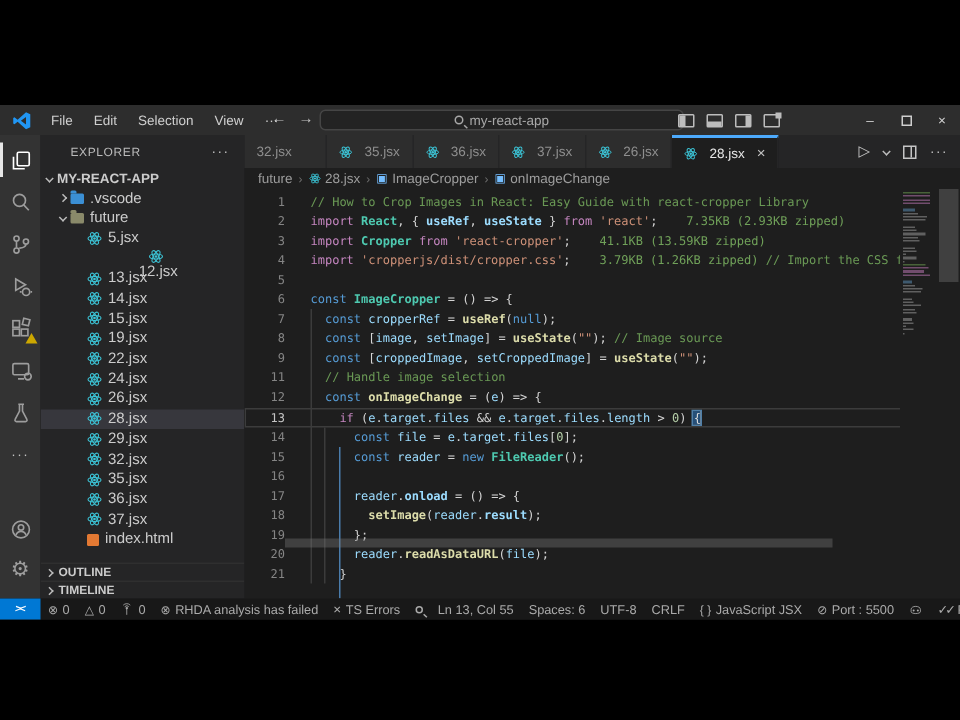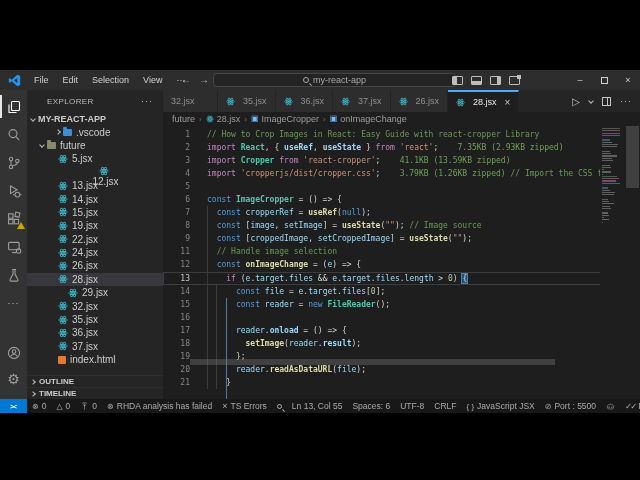--- a/index.html
+++ b/index.html
@@ -208,21 +208,21 @@
   <div id="sidebar">
     <div id="sidebar-header">
       <span id="explorer-title">EXPLORER</span>
       <span class="dots">···</span>
     </div>
     <div id="tree">
         <div class="row root" style="padding-left: 4px;">
           <span class="chev d"></span>
           <span>MY-REACT-APP</span>
         </div>
-        <div class="row" style="padding-left: 29px;">
+        <div class="row" style="padding-left: 13px;">
           <span class="chev r"></span>
           <span class="folder" style="background: rgb(59, 143, 212);"></span>
           <span>.vscode</span>
         </div>
         <div class="row" style="padding-left: 13px;">
           <span class="chev d"></span>
           <span class="folder" style="background: rgb(138, 138, 106);"></span>
           <span>future</span>
         </div>
         <div class="row" style="padding-left: 31px;">
@@ -348,21 +348,21 @@
               <g fill="none" stroke="#3cc3d5" stroke-width="1.6">
                 <ellipse rx="9.5" ry="3.6"></ellipse>
                 <ellipse rx="9.5" ry="3.6" transform="rotate(60)"></ellipse>
                 <ellipse rx="9.5" ry="3.6" transform="rotate(120)"></ellipse>
               </g>
               <circle r="2" fill="#3cc3d5"></circle>
             </svg>
           </span>
           <span>28.jsx</span>
         </div>
-        <div class="row" style="padding-left: 41px;">
+        <div class="row" style="padding-left: 31px;">
           <span style="display: flex;">
             <svg viewBox="-11 -11 22 22" class="ri">
               <g fill="none" stroke="#3cc3d5" stroke-width="1.6">
                 <ellipse rx="9.5" ry="3.6"></ellipse>
                 <ellipse rx="9.5" ry="3.6" transform="rotate(60)"></ellipse>
                 <ellipse rx="9.5" ry="3.6" transform="rotate(120)"></ellipse>
               </g>
               <circle r="2" fill="#3cc3d5"></circle>
             </svg>
           </span>

